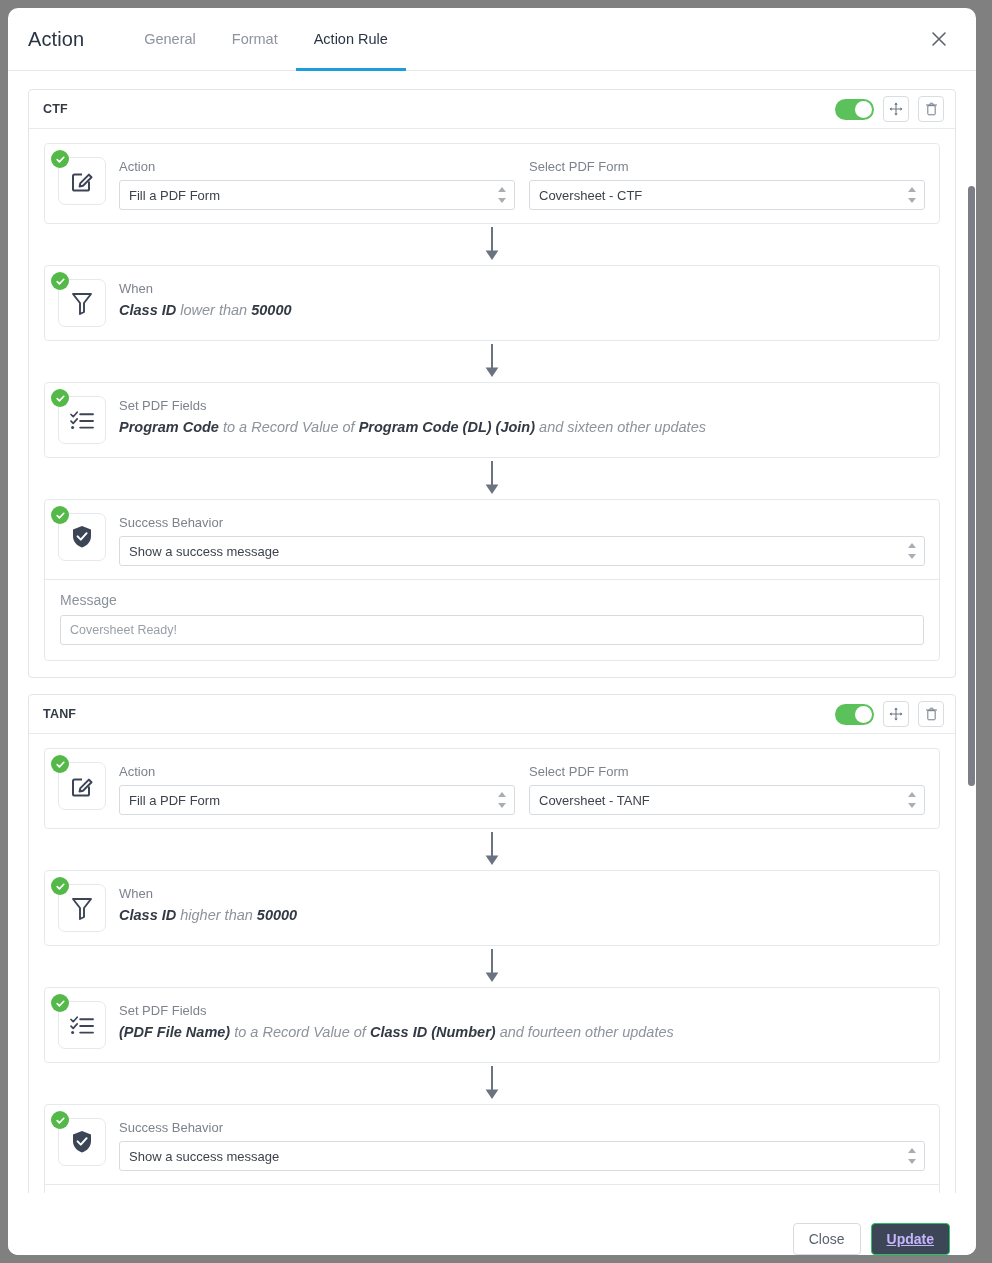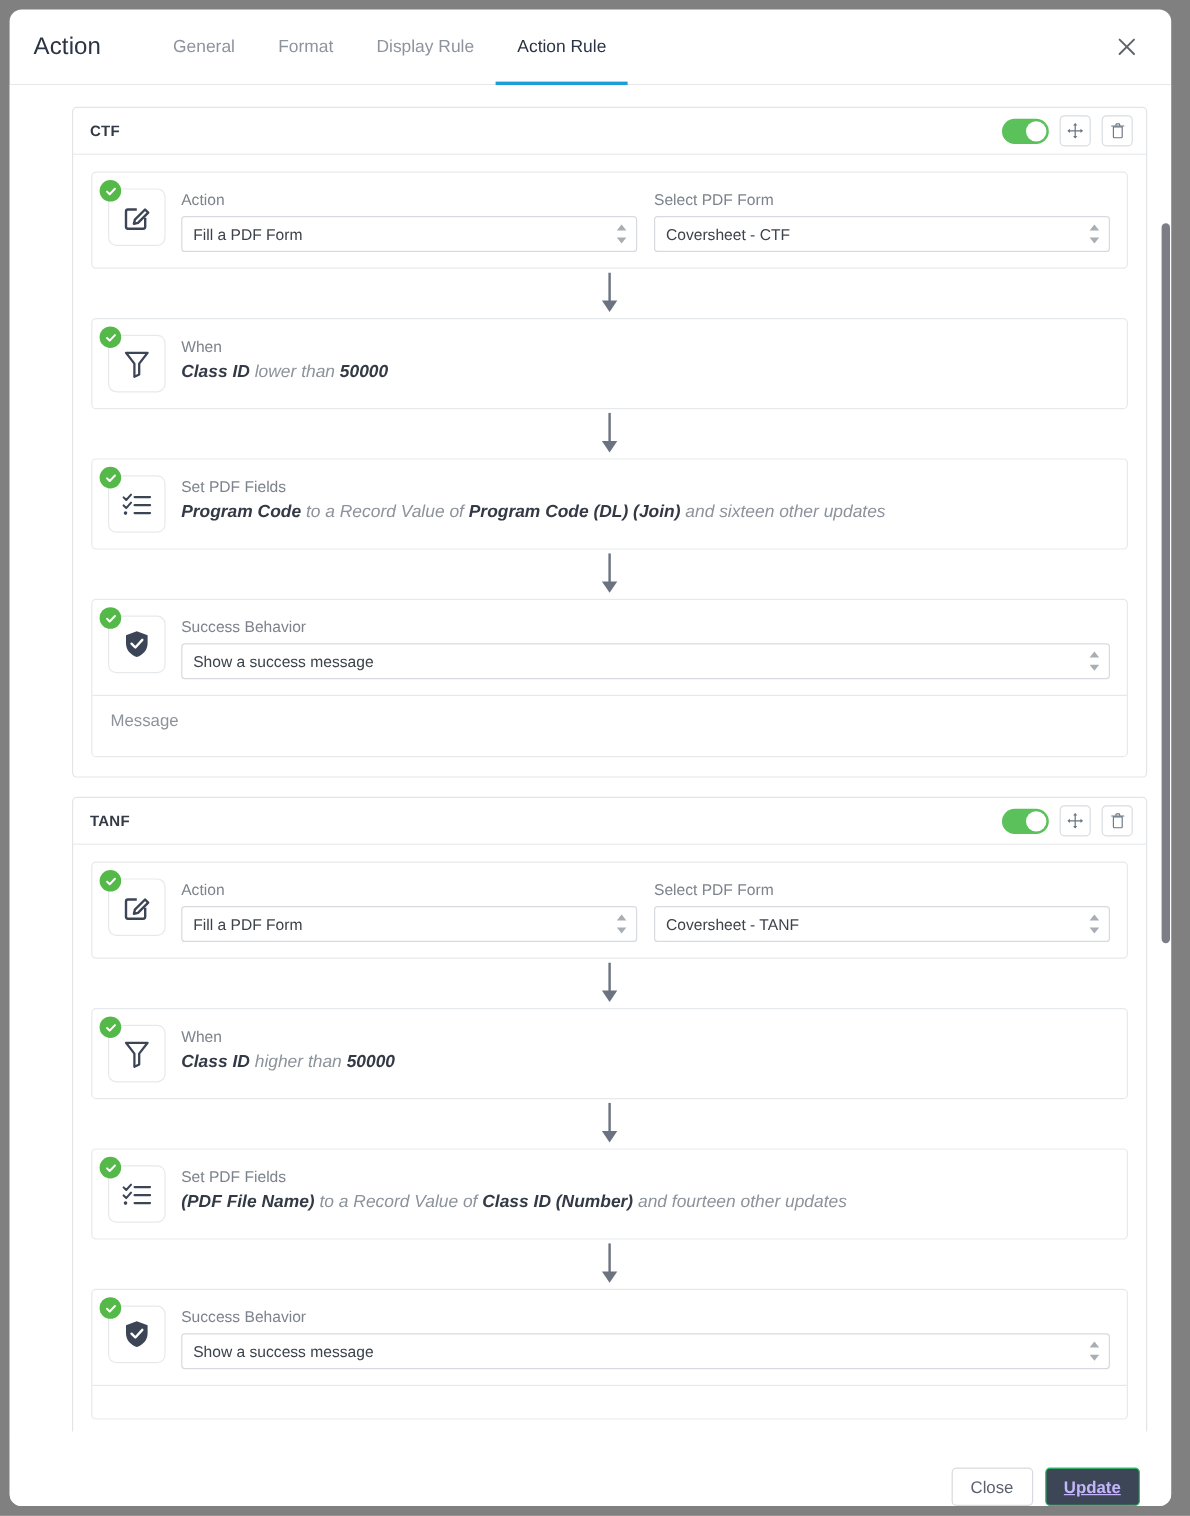--- a/index.html
+++ b/index.html
@@ -90,21 +90,20 @@
     border-radius: 4px;
     background: #7b7f85;
   }
 
   
   .rule-group {
     border: 1px solid #e2e5e8;
     border-radius: 4px;
     background: #fff;
     margin-bottom: 16px;
-    margin-left: 32px;
   }
   .rule-head {
     height: 39px;
     display: flex;
     align-items: center;
     padding: 0 11px 0 14px;
     border-bottom: 1px solid #e8eaec;
   }
   .rule-name {
     font-size: 12.5px;
@@ -313,23 +312,20 @@
 
   <div class="modal-header">
     <div class="modal-title">Action</div>
 
     <div class="tabs">
       <div class="tab">
         <span>General</span>
       </div>
       <div class="tab">
         <span>Format</span>
-      </div>
-      <div class="tab">
-        <span>Display Rule</span>
       </div>
       <div class="tab active">
         <span>Action Rule</span>
       </div>
     </div>
 
     <div class="close-x">
       <svg width="16" height="16" viewBox="0 0 16 16" aria-hidden="true">
         <path d="M2 2 L14 14 M14 2 L2 14" stroke="#5e636b" stroke-width="1.6" stroke-linecap="round"></path>
       </svg>
@@ -484,20 +480,23 @@
                 <span>Show a success message</span>
                 <span class="spinner">
                     <i class="up"></i>
                     <i class="down"></i>
                   </span>
               </div>
             </div>
           </div>
           <div class="step-sub">
             <div class="sub-label">Message</div>
+            <div class="text-input">
+              <span>Coversheet Ready!</span>
+            </div>
           </div>
         </div>
 
       </div>
     </div>
 
     <div class="rule-group">
       <div class="rule-head">
         <div class="rule-name">TANF</div>
         <div class="rule-head-actions">

